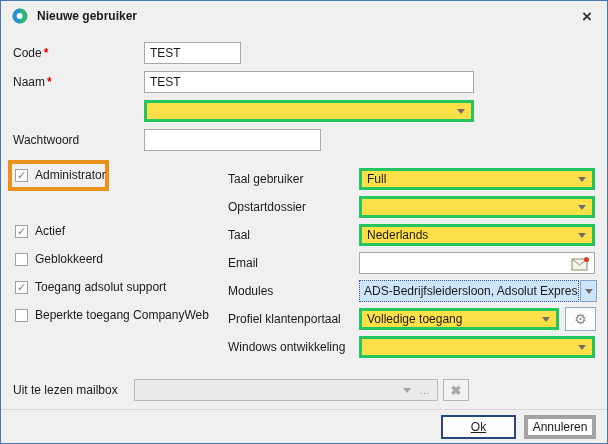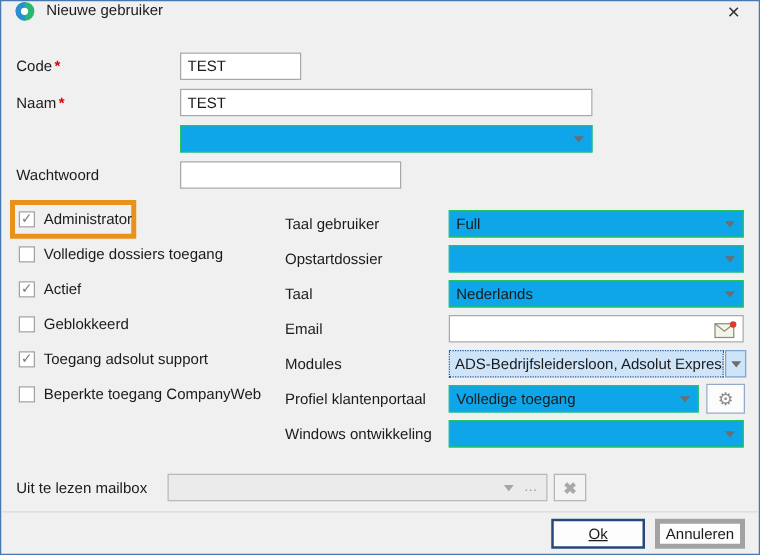--- a/index.html
+++ b/index.html
@@ -2,31 +2,31 @@
 <html><head>
 <meta charset="utf-8">
 <style>
   html,body { margin:0; padding:0; background:#d8d8d8; }
   .dialog {
     position:relative; width:608px; height:444px; box-sizing:border-box;
     background:#f0f0f0; border:1px solid #4878b0; overflow:hidden;
     font-family:"Liberation Sans", sans-serif; font-size:12px; color:#1b1b1b;
   }
   
-  .titlebar { position:absolute; left:0; top:0; right:0; height:30px; display:flex; padding:0 11px; box-sizing:border-box; }
+  .titlebar { position:absolute; left:0; top:0; right:0; height:30px; display:flex; align-items:center; padding:0 11px; box-sizing:border-box;font-weight:bold; }
   .app-icon { width:16px; height:16px; margin-right:9px; flex:0 0 auto; }
   .title { font-size:12px; color:#1b1b1b; }
   .close { margin-left:auto; font-size:17px; line-height:17px; color:#333; padding:0 4px; cursor:default; }
   
   .lbl { position:absolute; height:16px; line-height:16px; white-space:nowrap; color:#1b1b1b; }
   .req { color:#e00000; font-weight:bold; margin-left:2px; }
   
   .txt { position:absolute; height:22px; box-sizing:border-box; background:#fff; border:1px solid #a8a8a8; padding:0 5px;
          font-family:"Liberation Sans",sans-serif; font-size:12px; color:#1b1b1b; outline:none; }
-  .combo { position:absolute; height:22px; box-sizing:border-box; background:#0ea5e9; border:1px solid #22c55e;
+  .combo { position:absolute; height:22px; box-sizing:border-box; background:#fde047; border:3px solid #22c55e;
            display:flex; align-items:center; padding:0 6px 0 5px; }
   .combo .val { flex:1; white-space:nowrap; overflow:hidden; }
   .arrow { width:0; height:0; border-left:4px solid transparent; border-right:4px solid transparent; border-top:5px solid #6d6d6d; flex:0 0 auto; }
   
   .cbrow { position:absolute; display:flex; align-items:center; gap:7px; height:16px; }
   .cb { width:13px; height:13px; box-sizing:border-box; background:#fff; border:1px solid #a2a2a2;
         display:flex; align-items:center; justify-content:center; font-size:11px; line-height:11px; color:#7b7b7b; }
   .highlight { position:absolute; left:7px; top:159px; width:101px; height:31px; box-sizing:border-box;
                border:4px solid #e8921c; pointer-events:none; }
   
@@ -79,24 +79,20 @@
   <div class="lbl" style="left:12px;top:131px">Wachtwoord</div>
   <input class="txt" style="left: 143px; top: 128px; width: 177px;" value="">
 
   <div class="highlight"></div>
 
   <div class="cbrow" style="left:14px;top:166px">
     <span class="cb">
         <span>✓</span>
       </span>
     <span>Administrator</span>
-  </div>
-  <div class="cbrow" style="left:14px;top:194px">
-    <span class="cb"></span>
-    <span>Volledige dossiers toegang</span>
   </div>
   <div class="cbrow" style="left:14px;top:222px">
     <span class="cb">
         <span>✓</span>
       </span>
     <span>Actief</span>
   </div>
   <div class="cbrow" style="left:14px;top:250px">
     <span class="cb"></span>
     <span>Geblokkeerd</span>

